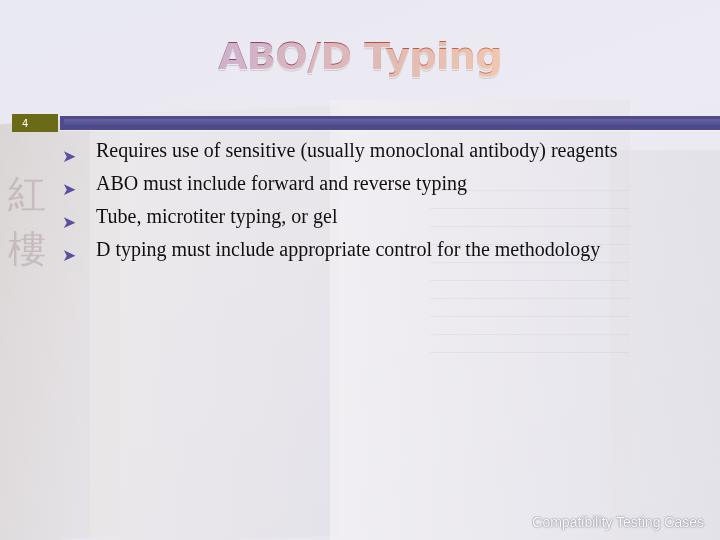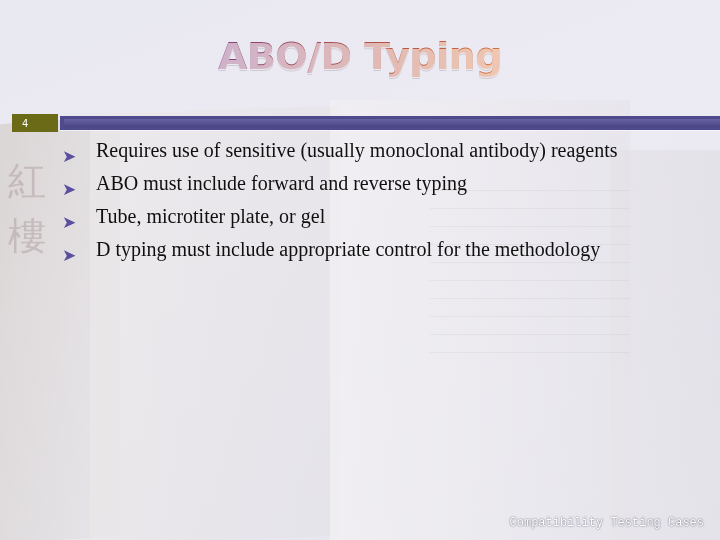--- a/index.html
+++ b/index.html
@@ -72,21 +72,21 @@
       to bottom,
       rgba(150,140,150,0.35) 0px,
       rgba(150,140,150,0.35) 1px,
       rgba(0,0,0,0) 1px,
       rgba(0,0,0,0) 18px
     );
   }
   .bg-art .glyphs {
     position: absolute;
     left: 8px;
-    top: 154px;
+    top: 167px;
     width: 70px;
     color: rgba(168,150,150,0.45);
     font-size: 38px;
     line-height: 1.45;
     font-family: "DejaVu Sans", sans-serif;
     letter-spacing: 2px;
   }
 
   
   .title {
@@ -182,22 +182,22 @@
     font-family: "Liberation Serif", serif;
     font-size: 20px;
     line-height: 1.25;
     color: #101010;
   }
 
   .footer {
     position: absolute;
     right: 16px;
     bottom: 10px;
-    font-family: Liberation Mono, monospace;
-    font-size: 12px;
+    font-family: Liberation Sans, sans-serif;
+    font-size: 14px;
     color: #ffffff;
     text-shadow: 0 0 2px rgba(120,120,140,0.9), 0 0 1px rgba(90,90,110,0.8);
   }
 </style>
 </head>
 <body>
 
 <div class="slide">
 
   <div class="bg-art">
@@ -224,21 +224,21 @@
       <span class="text">Requires use of sensitive (usually monoclonal antibody) reagents</span>
     </div>
 
     <div class="bullet">
       <span class="marker">➤</span>
       <span class="text">ABO must include forward and reverse typing</span>
     </div>
 
     <div class="bullet">
       <span class="marker">➤</span>
-      <span class="text">Tube, microtiter plate, or gel</span>
+      <span class="text">Tube, microtiter typing, or gel</span>
     </div>
 
     <div class="bullet">
       <span class="marker">➤</span>
       <span class="text">D typing must include appropriate control for the methodology</span>
     </div>
 
   </div>
 
   <div class="footer">Compatibility Testing Cases</div>

